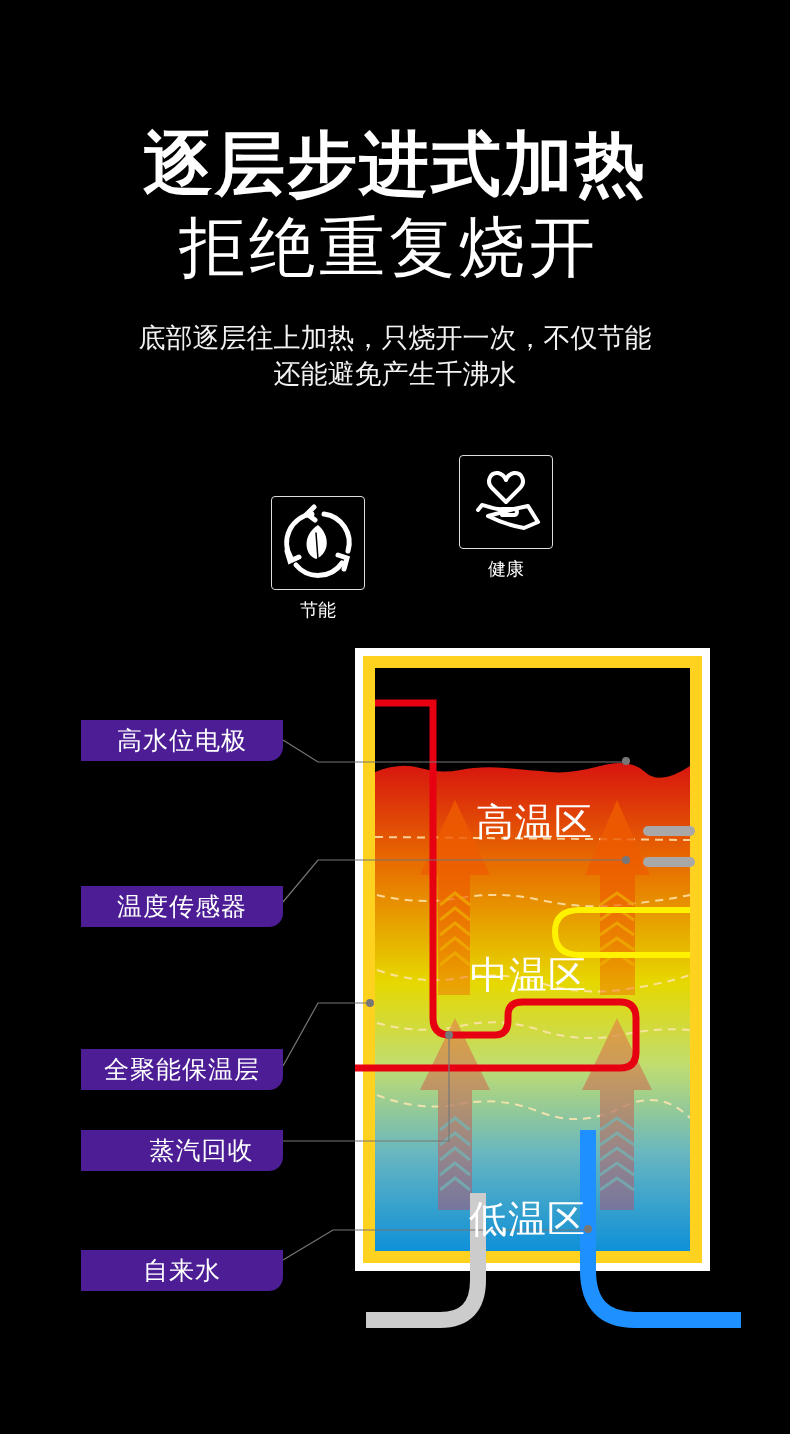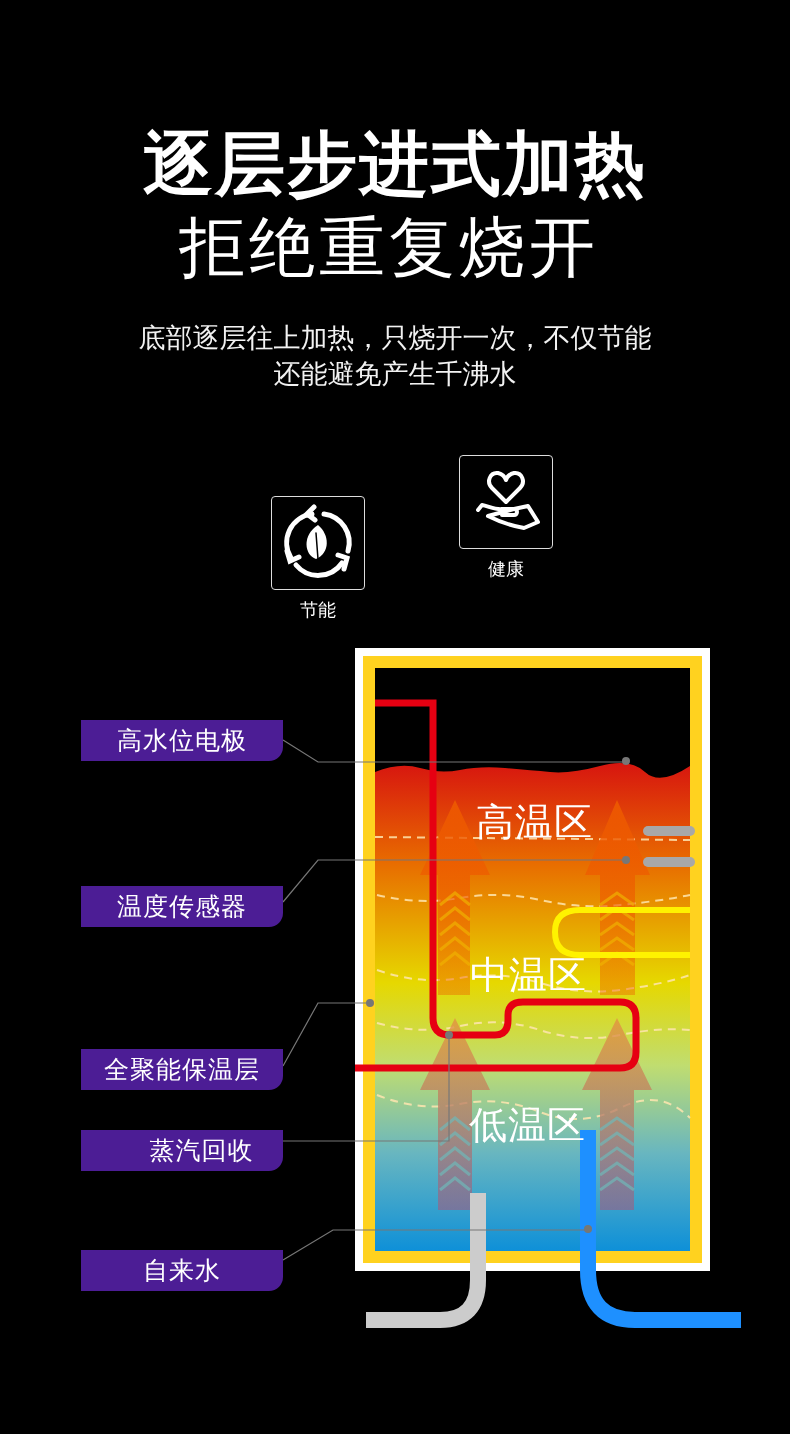--- a/index.html
+++ b/index.html
@@ -135,19 +135,19 @@
     <circle cx="626" cy="761" r="4"></circle>
     <circle cx="626" cy="860" r="4"></circle>
     <circle cx="370" cy="1003" r="4"></circle>
     <circle cx="449" cy="1035" r="4"></circle>
     <circle cx="588" cy="1229" r="4"></circle>
   </g>
 </svg>
 
 <div class="zone" style="left:476px;top:797px;">高温区</div>
 <div class="zone" style="left:470px;top:950px;text-align:right;">中温区</div>
-<div class="zone" style="left:469px;top:1100px;">低温区</div>
+<div class="zone" style="left:469px;top:1194px;">低温区</div>
 
 <div class="callout" style="top:720px;">高水位电极</div>
 <div class="callout" style="top:886px;">温度传感器</div>
 <div class="callout" style="top:1049px;">全聚能保温层</div>
 <div class="callout" style="top:1130px;padding-left:39px;">蒸汽回收</div>
 <div class="callout" style="top:1250px;">自来水</div>
 
 </body></html>

